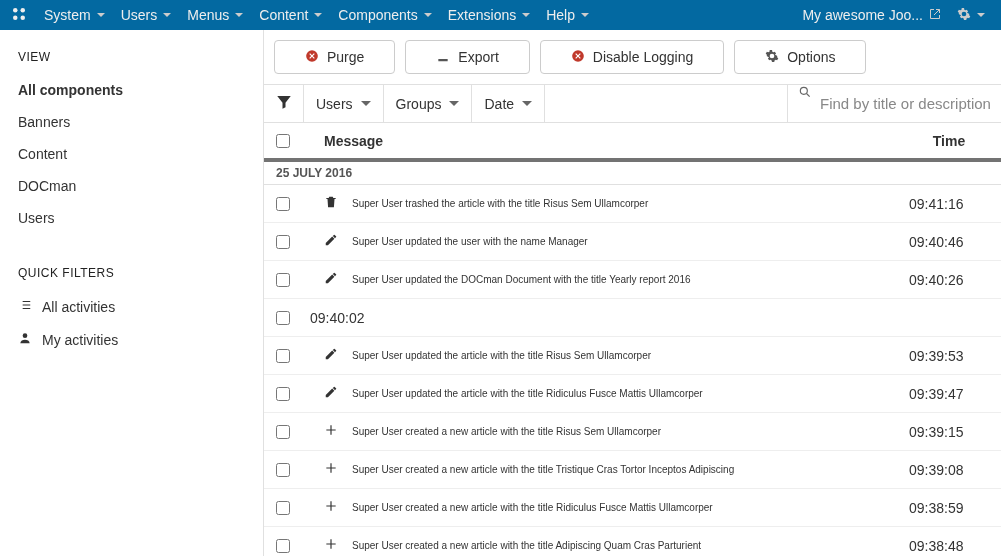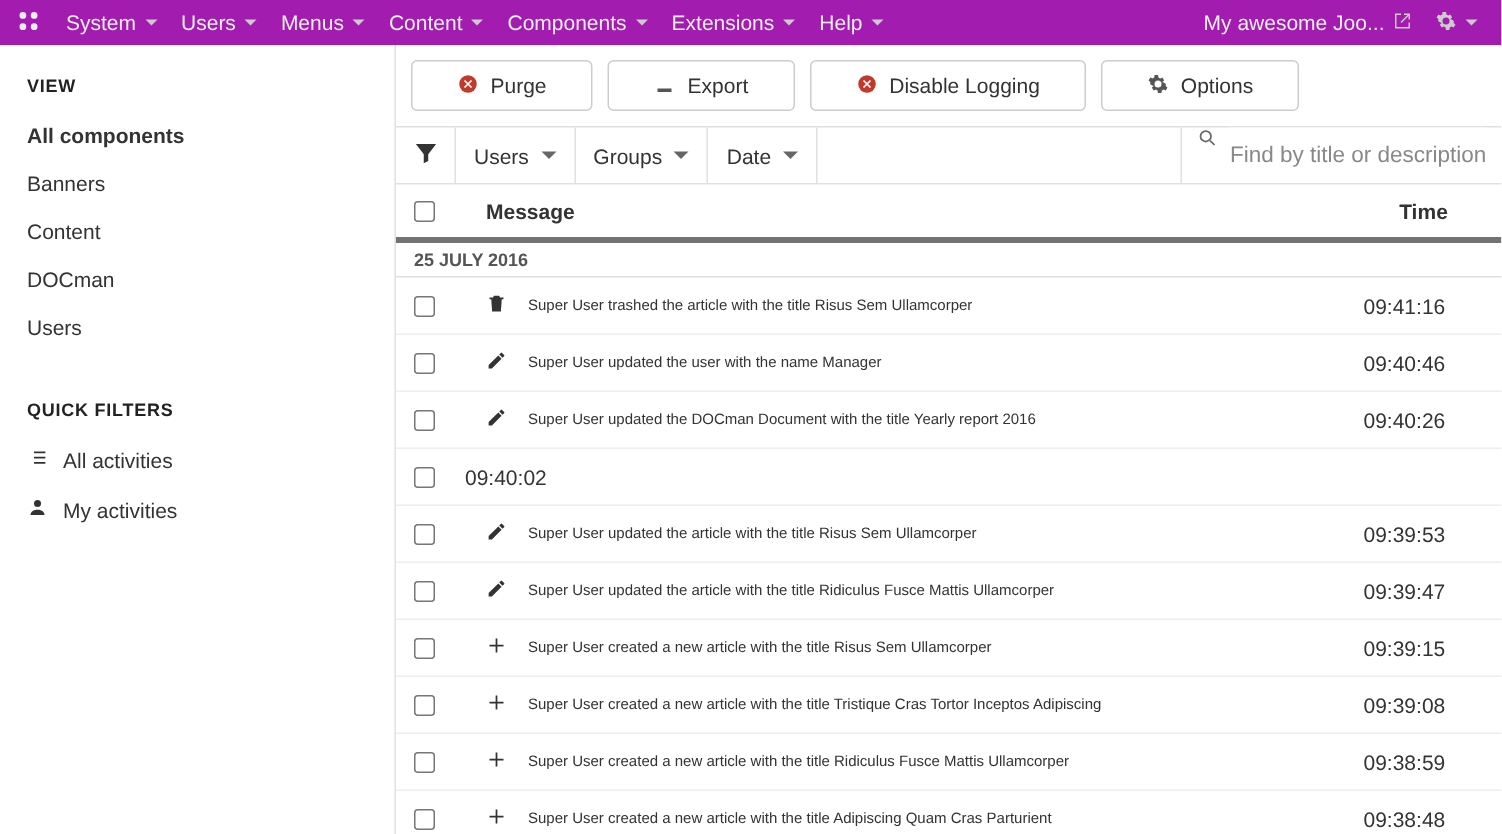--- a/index.html
+++ b/index.html
@@ -1,29 +1,29 @@
 <!DOCTYPE html>
 <html><head>
 <meta charset="utf-8">
 <style>
 * { margin: 0; padding: 0; box-sizing: border-box; }
 body { font-family: -apple-system, BlinkMacSystemFont, "Segoe UI", Helvetica, Arial, sans-serif; font-size: 14px; color: #333; background: #fff; width: 1001px; height: 556px; overflow: hidden; }
 
 
-.topnav { background: #a21caf; height: 30px; display: flex; align-items: center; color: #ddd; font-size: 14px; padding: 0 8px; }
+.topnav { background: #0369a1; height: 30px; display: flex; align-items: center; color: #ddd; font-size: 14px; padding: 0 8px; }
 .topnav .joomla-icon { width: 18px; height: 18px; margin: 0 8px 0 2px; }
 .topnav .nav-item { padding: 0 8px; height: 30px; display: flex; align-items: center; cursor: pointer; gap: 6px; color:#eee;}
 .topnav .spacer { flex: 1; }
 .caret-down { width:0; height:0; border-left:4px solid transparent; border-right:4px solid transparent; border-top:4px solid #ccc; display:inline-block; }
 .ext-icon { width:12px; height:12px; }
 
 
 .main { display: flex; height: calc(556px - 30px); }
 .sidebar { width: 264px; border-right: 1px solid #e0e0e0; padding: 14px 0; }
-.sidebar .section-title { font-size: 12px; font-weight: 700; color: #222; letter-spacing: 0.5px; padding: 0 18px; margin-bottom: 10px; margin-top:6px;}
+.sidebar .section-title { font-size: 12px; font-weight: 400; color: #222; letter-spacing: 0.5px; padding: 0 18px; margin-bottom: 10px; margin-top:6px;}
 .sidebar .item { padding: 8px 18px; font-size: 14px; color: #333; cursor: pointer; display:flex; align-items:center; gap:10px;}
 .sidebar .item.active { font-weight: 700; }
 .sidebar .gap { height: 26px; }
 .side-icon { width:14px; height:14px; color:#333; flex-shrink:0;}
 
 
 .content { flex: 1; display: flex; flex-direction: column; overflow:hidden;}
 .toolbar { padding: 10px 10px; display: flex; gap: 10px; }
 .btn { border: 1px solid #ccc; background: #fff; border-radius: 4px; height: 34px; padding: 0 30px; display: inline-flex; align-items: center; gap: 8px; font-size: 14px; cursor: pointer; color:#333;}
 .icn { width:14px; height:14px; }

